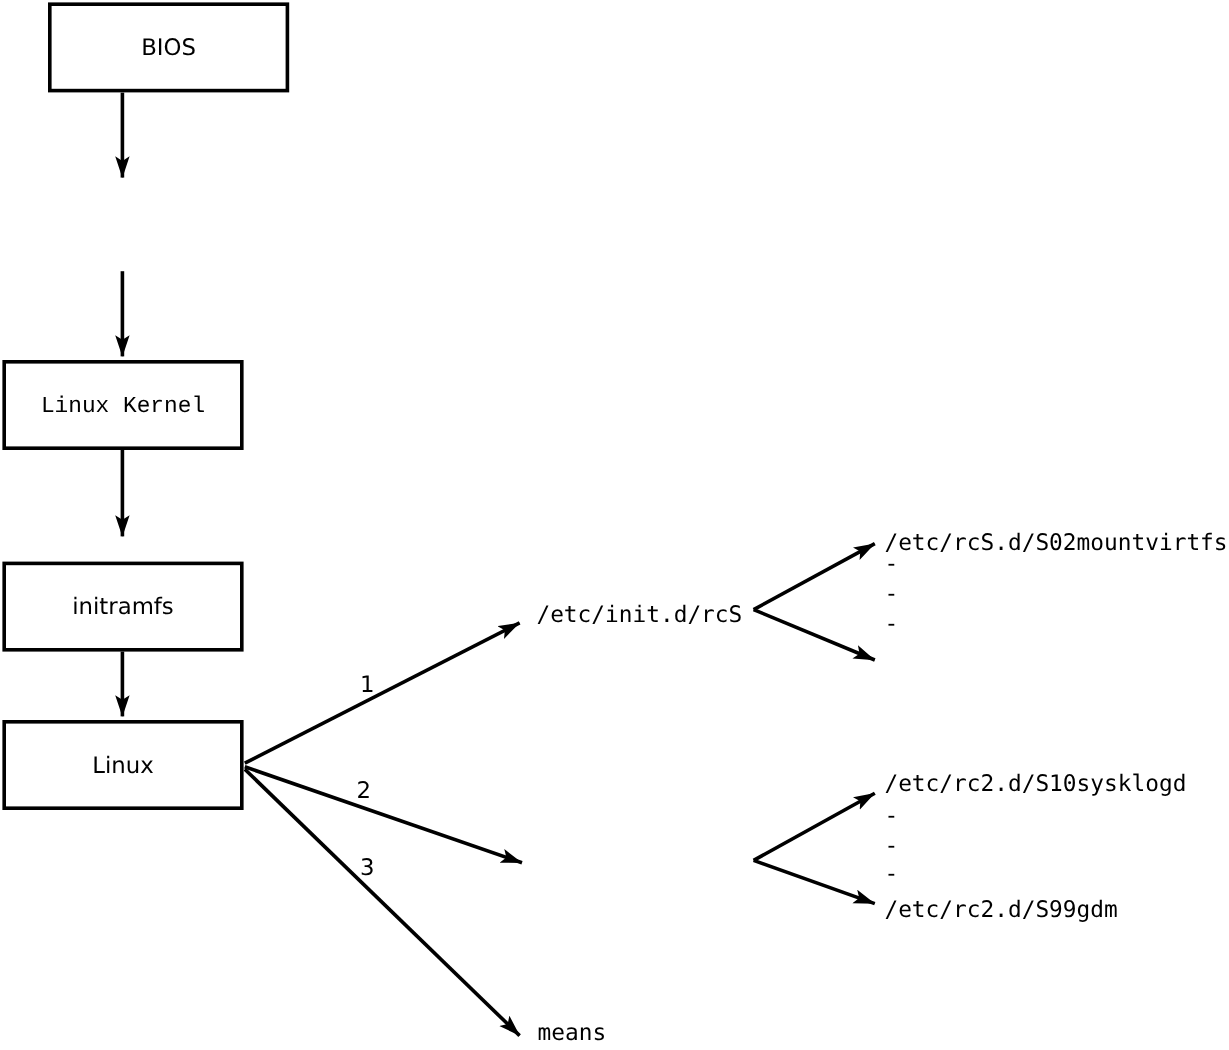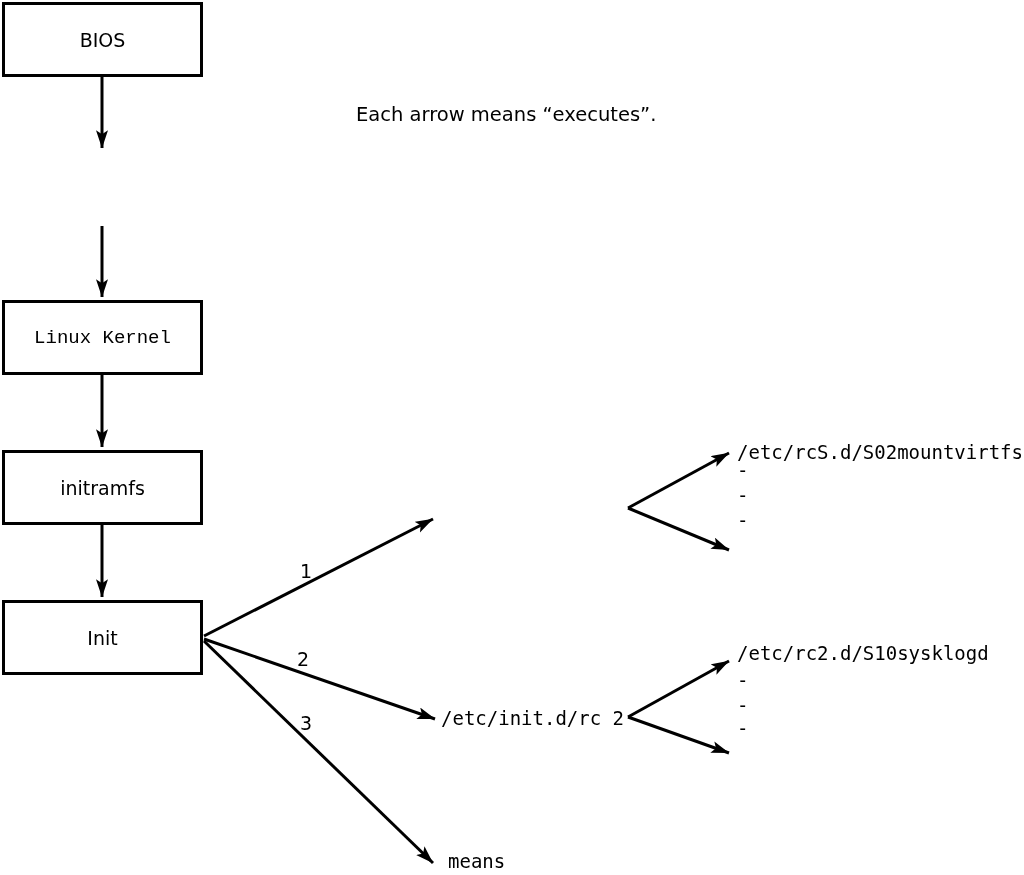--- a/index.html
+++ b/index.html
@@ -72,45 +72,45 @@
     <line x1="204" y1="639" x2="435" y2="719" marker-end="url(#ah)"></line>
     <line x1="204" y1="641" x2="433" y2="863" marker-end="url(#ah)"></line>
 
     <line x1="628" y1="508" x2="729" y2="453" marker-end="url(#ah)"></line>
     <line x1="628" y1="508" x2="729" y2="550" marker-end="url(#ah)"></line>
 
     <line x1="628" y1="717" x2="729" y2="661" marker-end="url(#ah)"></line>
     <line x1="628" y1="717" x2="729" y2="753" marker-end="url(#ah)"></line>
   </svg>
 
-  <div class="caption">Each arrow means “executes”.</div>
 
-  <div class="node-box" style="top:2px;">
+  <div class="node-box" style="top:2px;margin-left:38px;">
     <span>BIOS</span>
   </div>
   <div class="node-box" style="top:300px;font-family:Liberation Mono, monospace;">
     <span>Linux Kernel</span>
   </div>
-  <div class="node-box" style="top:450px;">
+  <div class="node-box" style="top:468px;">
     <span>initramfs</span>
   </div>
   <div class="node-box" style="top:600px;">
-    <span>Init</span>
+    <span>Linux</span>
   </div>
 
   <div class="arrow-num" style="left:300px; top:559px;">1</div>
   <div class="arrow-num" style="left:297px; top:647px;">2</div>
   <div class="arrow-num" style="left:300px; top:711px;">3</div>
 
-  <div class="mono" style="left:441px; top:706px;">/etc/init.d/rc 2</div>
+  <div class="mono" style="left:447px; top:500px;">/etc/init.d/rcS</div>
   <div class="mono" style="left:448px; top:849px;">means</div>
 
   <div class="mono" style="left:737px; top:440px;">/etc/rcS.d/S02mountvirtfs</div>
   <div class="mono" style="left:737px; top:458px;">-</div>
   <div class="mono" style="left:737px; top:483px;">-</div>
   <div class="mono" style="left:737px; top:508px;">-</div>
 
   <div class="mono" style="left:737px; top:641px;">/etc/rc2.d/S10sysklogd</div>
   <div class="mono" style="left:737px; top:668px;">-</div>
   <div class="mono" style="left:737px; top:693px;">-</div>
   <div class="mono" style="left:737px; top:716px;">-</div>
+  <div class="mono" style="left:737px; top:746px;">/etc/rc2.d/S99gdm</div>
 
 </div>
 
 </body></html>

